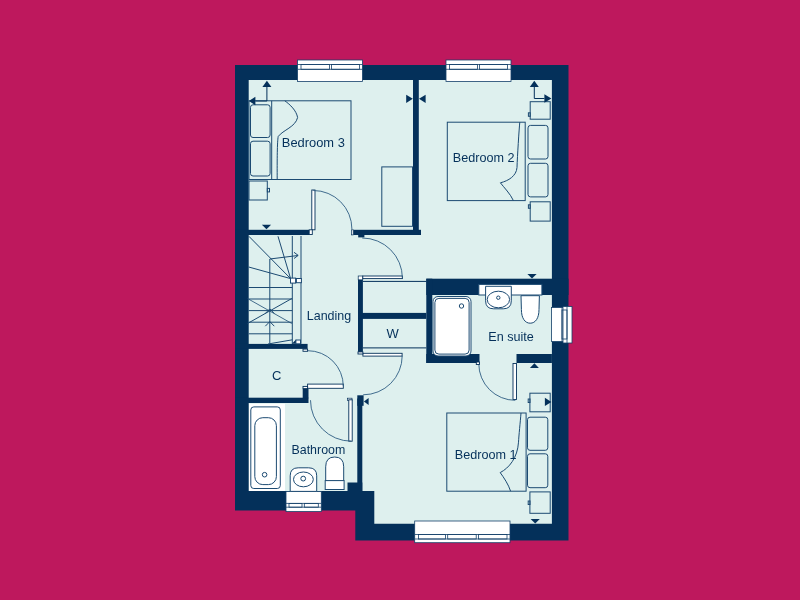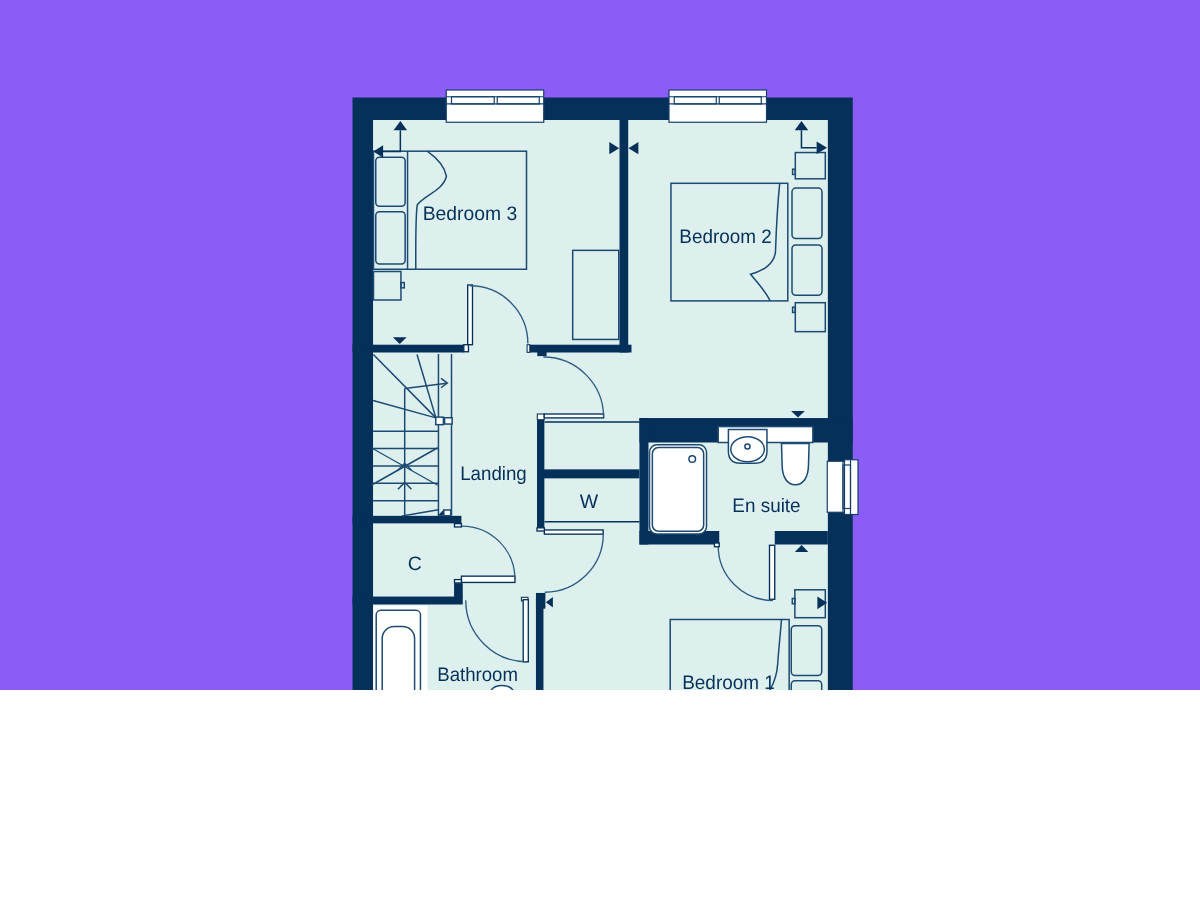--- a/index.html
+++ b/index.html
@@ -1,16 +1,16 @@
 <!DOCTYPE html>
 <html><head>
 <meta charset="utf-8">
 <style>
   html,body{margin:0;padding:0;background:#ffffff;}
-  .wrap{width:800px;height:460px;position:relative;background:#8b5cf6;}
+  .wrap{width:800px;height:600px;position:relative;background:#be185d;}
   text{font-family:"Liberation Sans", sans-serif; fill:#04305a;}
 </style>
 </head>
 <body>
 <div class="wrap">
 <svg width="800" height="600" viewBox="0 0 800 600">
 <defs></defs>
 
 <polygon points="235,65 568.5,65 568.5,540.5 355.3,540.5 355.3,510.5 235,510.5" fill="#04305a"></polygon>
 

